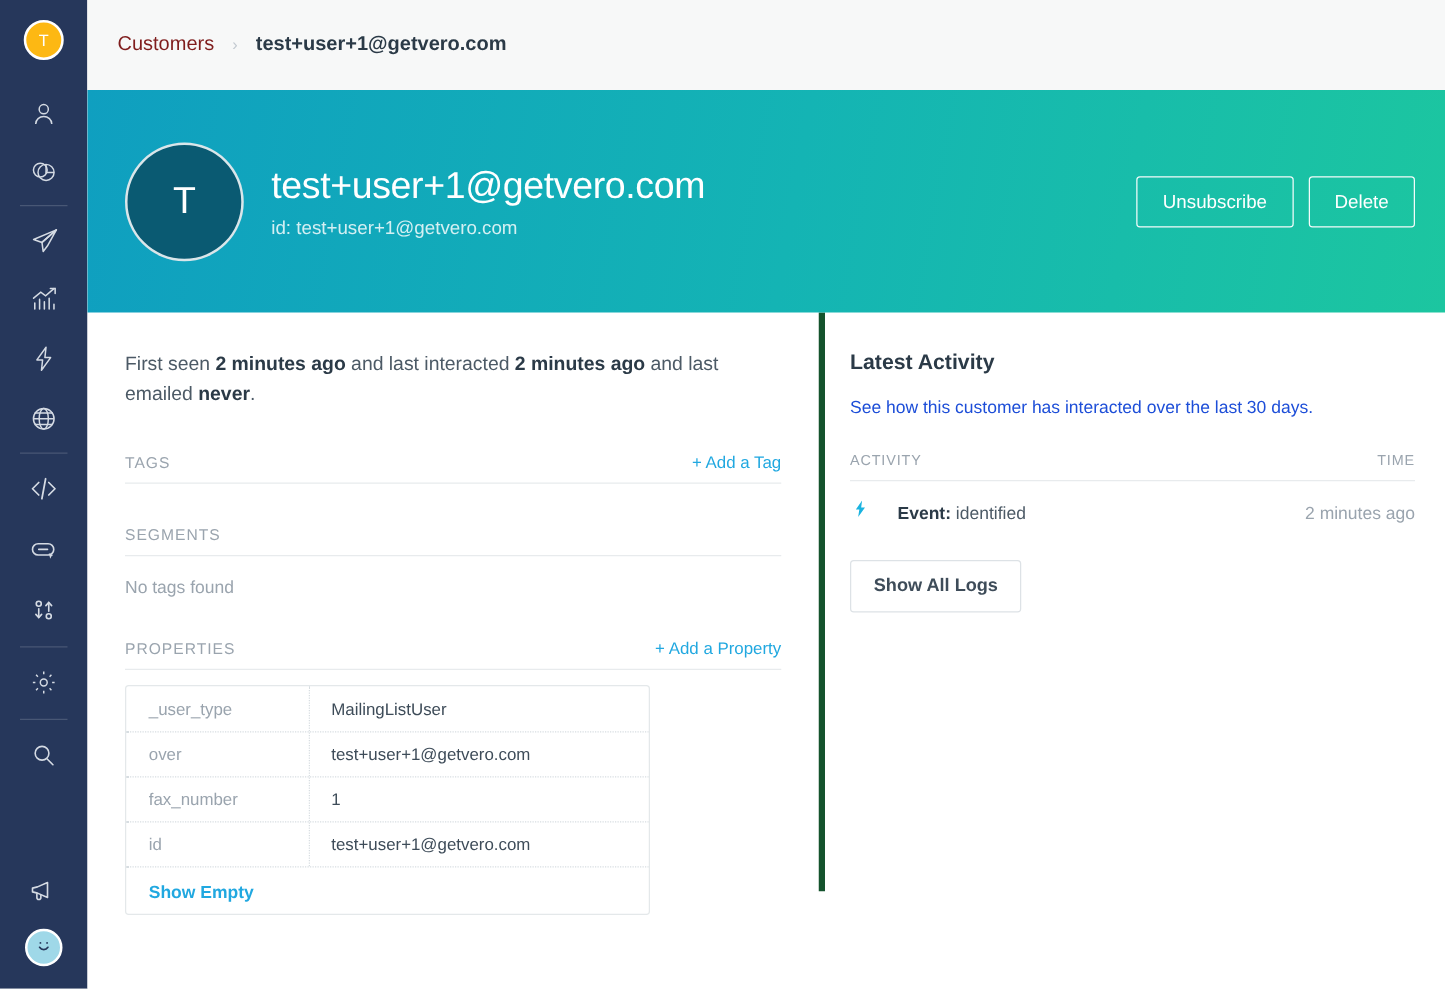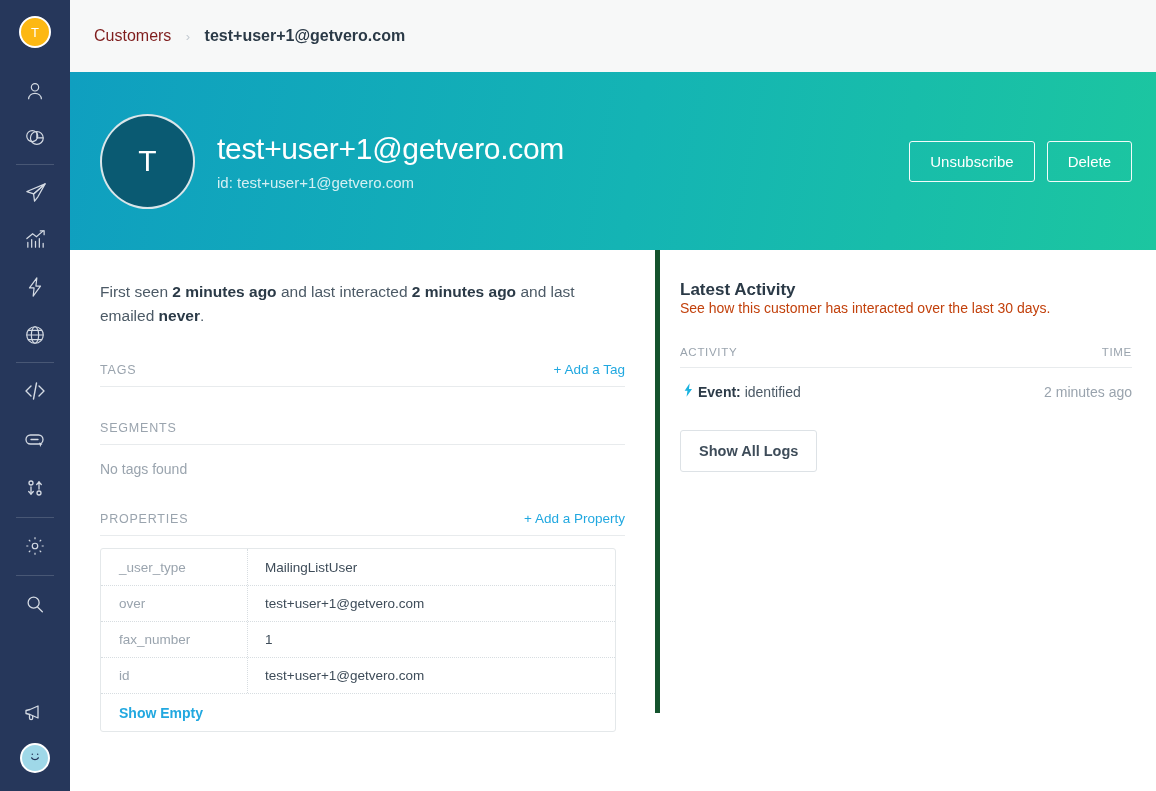--- a/index.html
+++ b/index.html
@@ -122,21 +122,21 @@
   .link-action {
     font-size: 13.5px; color: #21a8e0; cursor: pointer; text-decoration: none;
   }
   .empty-note { font-size: 14px; color: #9aa4ae; margin-top: 16px; }
 
   
   .prop-table {
     margin-top: 12px;
     border: 1px solid #e4e8ea;
     border-radius: 3px;
-    width: 516px;
+    width: 420px;
     overflow: hidden;
   }
   .prop-row { display: flex; height: 36px; align-items: stretch; }
   .prop-row + .prop-row { border-top: 1px dotted #d7dde1; }
   .prop-key {
     width: 147px; flex: 0 0 147px;
     border-right: 1px dotted #d7dde1;
     display: flex; align-items: center; padding-left: 18px;
     font-size: 13.5px; color: #9aa4ae;
   }
@@ -145,32 +145,32 @@
     font-size: 13.5px; color: #3e4c59;
   }
   .prop-footer {
     border-top: 1px dotted #d7dde1;
     height: 38px; display: flex; align-items: center; padding-left: 18px;
   }
   .prop-footer a { font-size: 14px; color: #21a8e0; font-weight: bold; cursor:pointer; text-decoration:none; }
 
   
   .panel-title { font-size: 17px; color: #2b3a47; font-weight: bold; }
-  .panel-desc { font-size: 14px; color: #c2410c; margin-top: 0; }
+  .panel-desc { font-size: 14px; color: #1d4ed8; margin-top: 17px; }
   .act-head {
     display: flex; justify-content: space-between;
     margin-top: 30px; padding-bottom: 9px;
     border-bottom: 1px solid #e8ebed;
   }
   .act-head span { font-size: 11.5px; color: #9aa4ae; letter-spacing: 0.7px; }
   .act-row {
     display: flex; align-items: center; justify-content: space-between;
     padding: 14px 0 13px 0;
   }
-  .act-left { display: flex; align-items: center; gap: 2px; }
+  .act-left { display: flex; align-items: center; gap: 22px; }
   .act-label { font-size: 14px; color: #4c5a66; }
   .act-label b { color: #2b3a47; font-weight: bold; }
   .act-time { font-size: 14px; color: #9aa4ae; }
   .logs-btn {
     margin-top: 15px;
     border: 1px solid #dde2e6; background: #ffffff;
     color: #3e4c59; font-size: 14.5px; font-weight: bold; font-family: inherit;
     padding: 12px 18px; border-radius: 3px; cursor: pointer;
   }
 </style>

